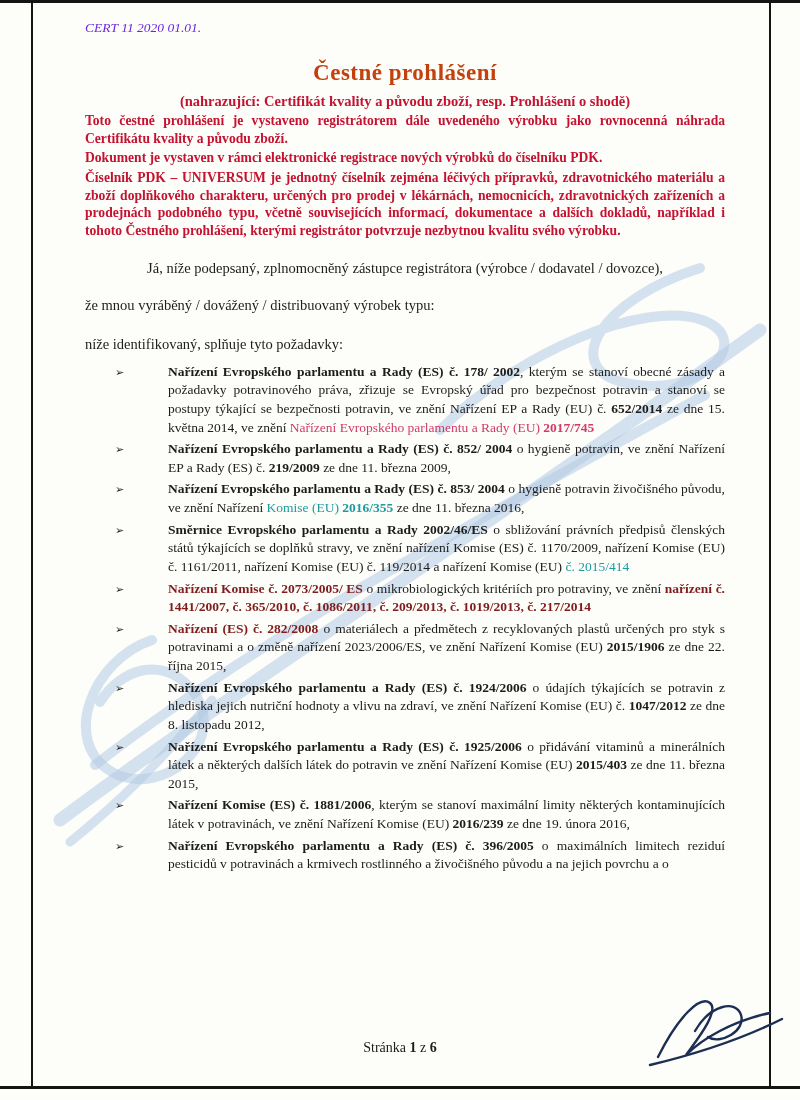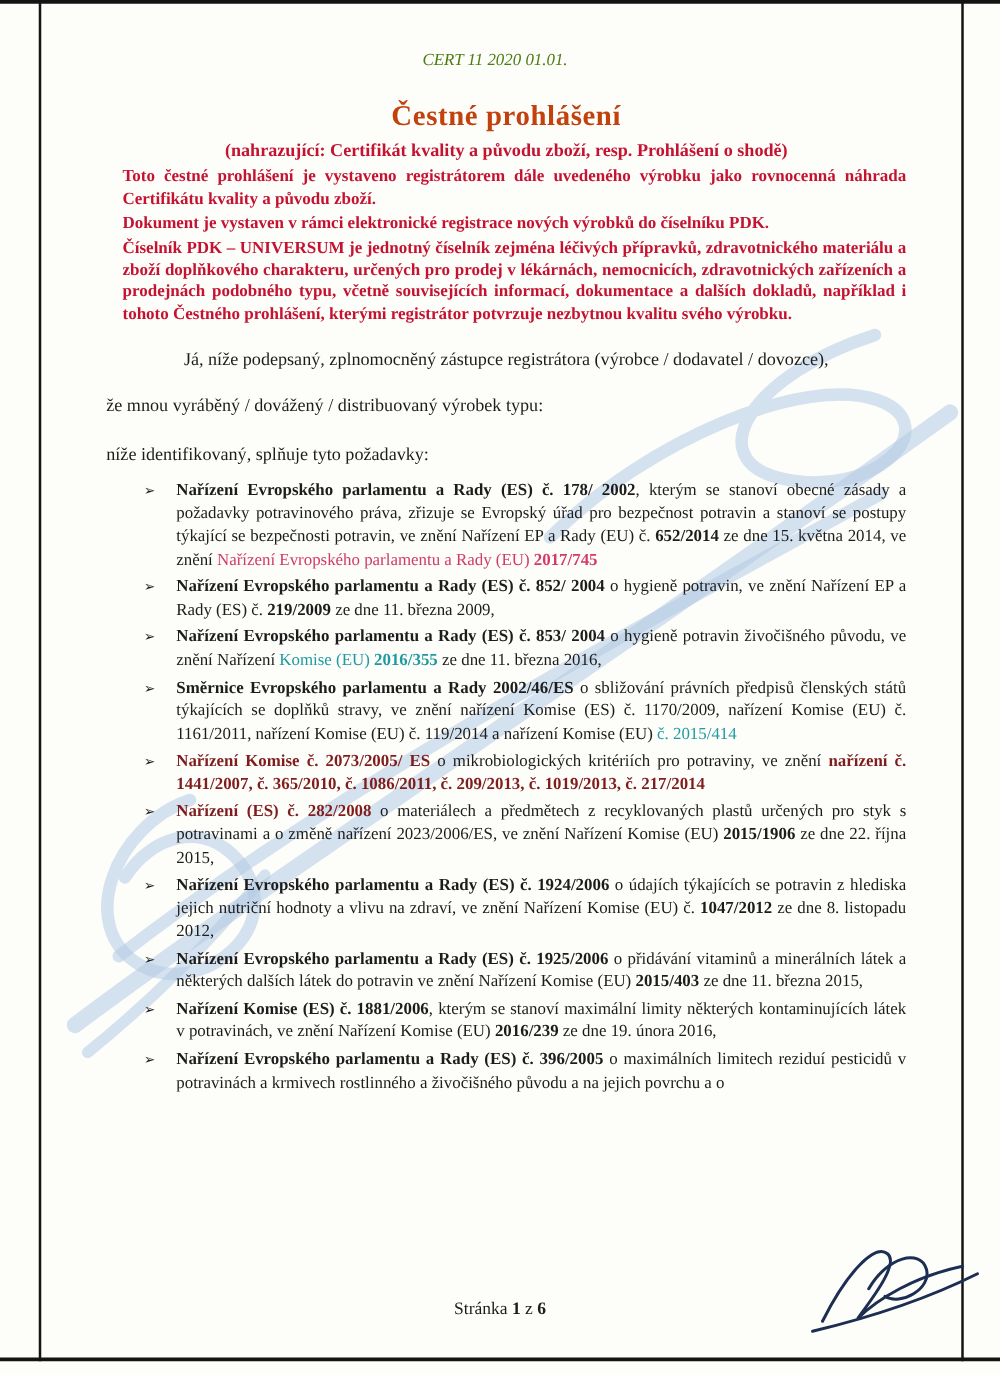--- a/index.html
+++ b/index.html
@@ -7,39 +7,39 @@
         font-family:"Liberation Serif",serif;color:#1c1c1c;overflow:hidden;}
   
   .frame{position:absolute;background:#141414;}
   .frame.ft{top:0;left:0;width:800px;height:3px;}
   .frame.fb{top:1086px;left:0;width:800px;height:3px;}
   .frame.fl{top:0;left:31px;width:2px;height:1089px;}
   .frame.fr{top:0;left:769px;width:2px;height:1089px;}
 
   .content{position:absolute;left:85px;top:20px;width:640px;}
 
-  .doc-code{text-align:center;font-style:italic;font-size:13.5px;color:#4d7c0f;padding-right:18px;margin-top:20px;}
+  .doc-code{text-align:left;font-style:italic;font-size:13.5px;color:#6d28d9;padding-right:18px;}
 
   .title{margin:24px 0 0 0;text-align:center;color:#c2410c;font-size:23px;font-weight:bold;letter-spacing:.5px;}
   .subtitle{margin-top:7px;text-align:center;color:#c41230;font-weight:bold;font-size:14.5px;}
 
   .pre-head{margin-top:26px;color:#c41230;font-weight:bold;font-size:16px;text-decoration:underline;}
-  .pre-p{margin:2px 0 0 13px;color:#c41230;font-weight:bold;font-size:13.6px;line-height:1.3;text-align:justify;}
+  .pre-p{margin:2px 0 0 0;color:#c41230;font-weight:bold;font-size:13.6px;line-height:1.3;text-align:justify;}
 
   .intro{margin:20px 0 0 0;text-align:center;font-size:14.5px;}
   .statement{margin:20px 0 0 0;text-align:center;font-weight:bold;font-size:15px;letter-spacing:1px;}
   .product-line{margin:20px 0 0 0;font-size:14.5px;}
   .product-wrap{margin-top:14px;text-align:center;}
   .product{background:#fdf900;color:#1f1fbf;font-weight:bold;font-size:16px;text-decoration:underline;padding:1px 4px;}
   .req-intro{margin:22px 0 0 0;font-size:14.5px;}
 
   .req-list{margin-top:10px;font-size:13.5px;line-height:1.38;}
   .req-item{display:flex;margin:0 0 3px 30px;}
   .marker{flex:0 0 26px;font-family:"DejaVu Sans",sans-serif;font-size:11px;padding-top:2px;color:#1c1c1c;}
-  .req-text{flex:1;text-align:justify;}
+  .req-text{flex:1;text-align:justify;margin-left:27px;}
 
   .s-n{}
   .s-b{font-weight:bold;}
   .s-rb{font-weight:bold;color:#7f1d1d;}
   .s-p{color:#d13a6a;}
   .s-pb{color:#d13a6a;font-weight:bold;}
   .s-t{color:#1e9ba0;}
   .s-tb{color:#1e9ba0;font-weight:bold;}
 
   .footer{position:absolute;top:1040px;left:0;width:100%;text-align:center;font-size:14px;}

